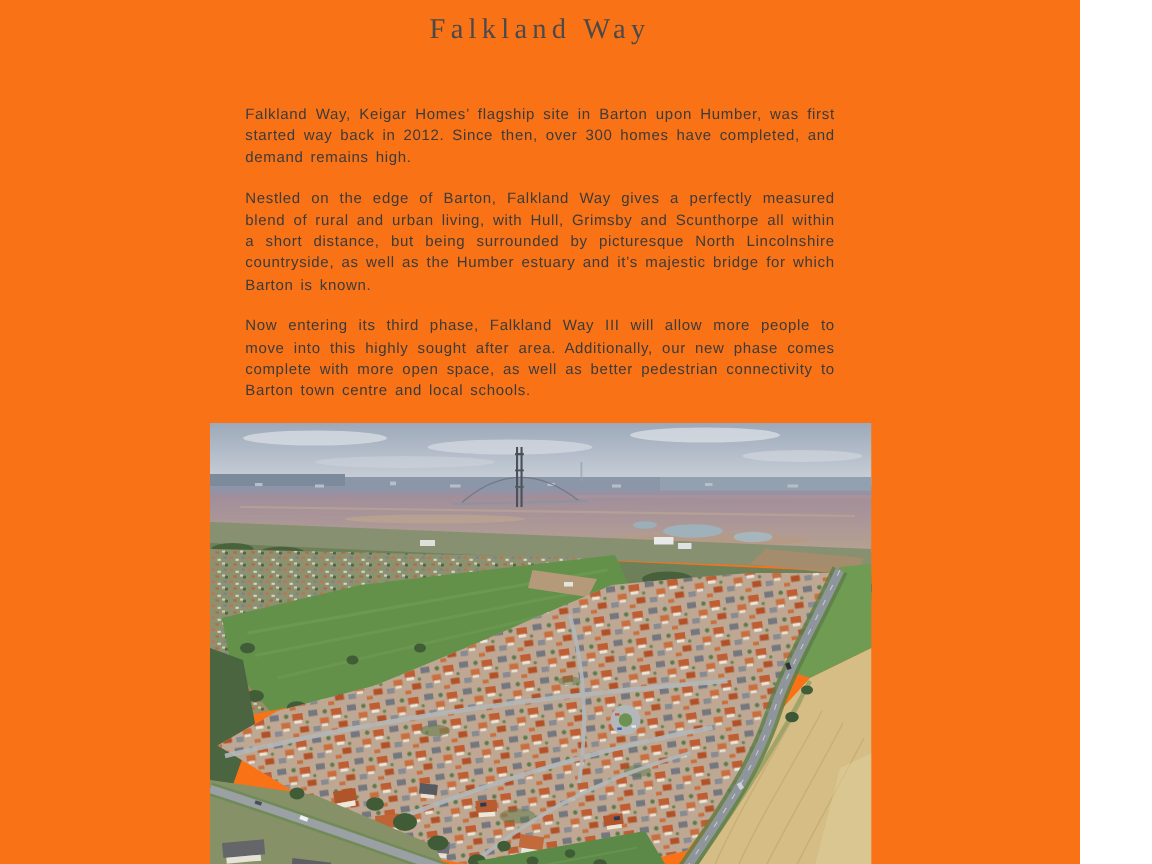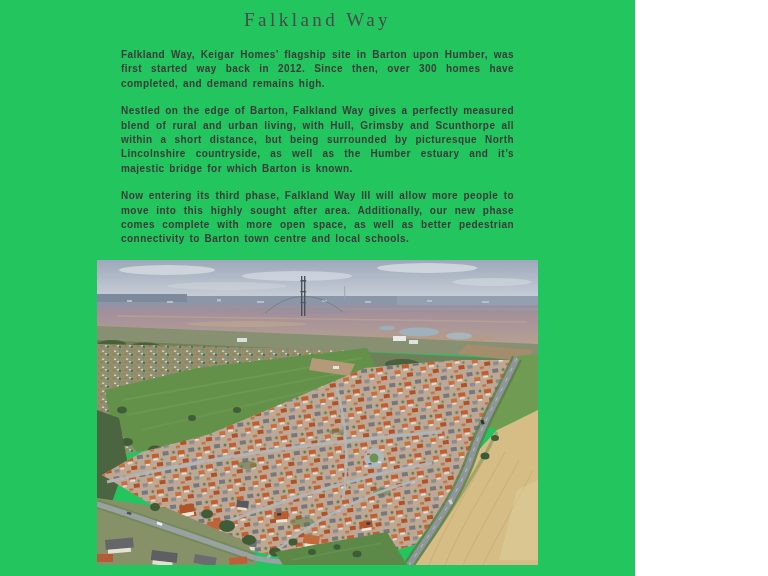--- a/index.html
+++ b/index.html
@@ -1,27 +1,27 @@
 <!DOCTYPE html>
 <html><head>
 <meta charset="utf-8">
 <style>
   html,body{margin:0;padding:0;background:#ffffff;}
   body{width:768px;height:576px;overflow:hidden;font-family:"Liberation Sans",sans-serif;}
-  .page{width:635px;height:576px;background:#22c55e;}
+  .page{width:720px;height:576px;background:#f97316;}
   .page-title{
     margin:0;padding-top:9px;
     font-family:"Liberation Serif","DejaVu Serif",serif;
     font-weight:400;font-size:19px;letter-spacing:3.5px;
     color:#4a4a4a;text-align:center;
   }
   .copy{
-    width:393px;margin:17px auto 0;
+    width:393px;margin:39px auto 0;
     text-align:justify;
-    font-size:10px;line-height:14.4px;font-weight:bold;
+    font-size:10px;line-height:14.4px;font-weight:normal;
     letter-spacing:0.45px;word-spacing:1.5px;
     color:#3b3b3b;
   }
   .copy p{margin:0 0 13px;}
   .photo-figure{width:441px;margin:1px auto 0;line-height:0;}
   .photo-figure svg{display:block;}
 </style>
 </head>
 <body>
 

